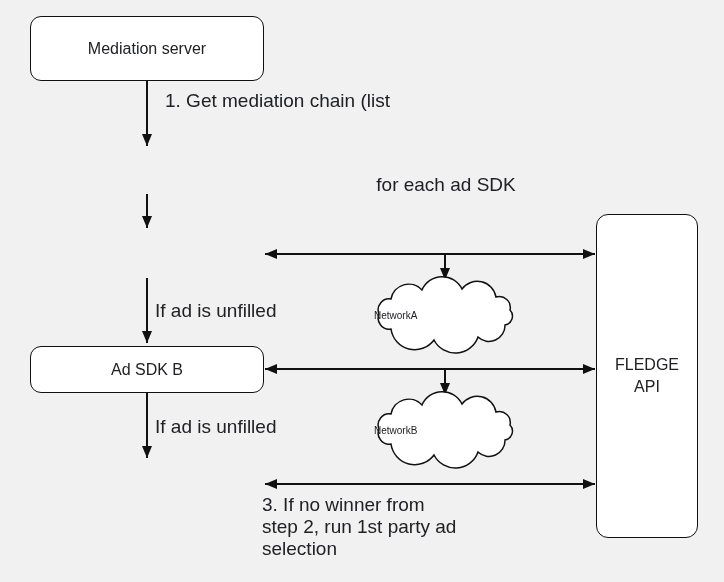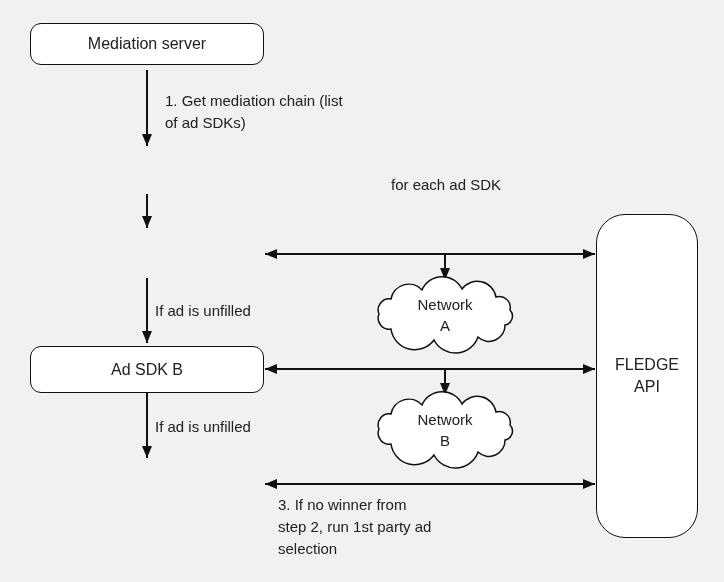--- a/index.html
+++ b/index.html
@@ -18,36 +18,36 @@
     background:#ffffff;
     border:1.5px solid #111111;
     border-radius:11px;
     display:flex;align-items:center;justify-content:center;
     font-size:16px;
     box-sizing:border-box;
     text-align:center;
   }
   .node-fledge{
     border-width:1.2px;
-    border-radius:29px;
+    border-radius:12px;
     flex-direction:column;
     line-height:22px;
   }
   .label{
     position:absolute;
-    font-size:15px;
+    font-size:19px;
     line-height:22px;
     white-space:nowrap;
   }
   .label.center{text-align:center;white-space:normal;}
   .cloud-text{
     position:absolute;
-    display:flex;flex-direction:column;
-    align-items:center;justify-content:center;
-    font-size:15px;line-height:21px;
+    display:flex;flex-direction:row;
+    align-items:center;
+    font-size:10px;line-height:21px;
     text-align:center;
   }
 </style>
 </head>
 <body>
 
 <div class="canvas">
 
   <svg class="wires" width="724" height="582" viewBox="0 0 724 582">
     <defs>
@@ -68,21 +68,21 @@
     <line x1="265" y1="369" x2="595" y2="369" stroke="#111111" stroke-width="2" marker-start="url(#arrL)" marker-end="url(#arrR)"></line>
     <line x1="265" y1="484" x2="595" y2="484" stroke="#111111" stroke-width="2" marker-start="url(#arrL)" marker-end="url(#arrR)"></line>
 
     <line x1="445" y1="254" x2="445" y2="280" stroke="#111111" stroke-width="2" marker-end="url(#arrR)"></line>
     <line x1="445" y1="369" x2="445" y2="395" stroke="#111111" stroke-width="2" marker-end="url(#arrR)"></line>
 
     <path transform="translate(374,283)" d="M5,31 A11,11 0 0 1 17,16 A18,18 0 0 1 48,7 A22,22 0 0 1 88,6 A19,19 0 0 1 122,14 A11,11 0 0 1 136,27 A9,9 0 0 1 131,42 A16,16 0 0 1 104,54 A24,24 0 0 1 60,57 A24,24 0 0 1 17,46 A11,11 0 0 1 5,31 Z" fill="#ffffff" stroke="#111111" stroke-width="1.5"></path>
     <path transform="translate(374,398)" d="M5,31 A11,11 0 0 1 17,16 A18,18 0 0 1 48,7 A22,22 0 0 1 88,6 A19,19 0 0 1 122,14 A11,11 0 0 1 136,27 A9,9 0 0 1 131,42 A16,16 0 0 1 104,54 A24,24 0 0 1 60,57 A24,24 0 0 1 17,46 A11,11 0 0 1 5,31 Z" fill="#ffffff" stroke="#111111" stroke-width="1.5"></path>
   </svg>
 
-  <div class="node" style="left:30px;top:23px;width:234px;height:42px;">
+  <div class="node" style="left:30px;top:16px;width:234px;height:65px;">
     <span>Mediation server</span>
   </div>
 
 
 
   <div class="node" style="left:30px;top:346px;width:234px;height:47px;">
     <span>Ad SDK B</span>
   </div>
 
 
@@ -95,30 +95,29 @@
     <span>Network</span>
     <span>A</span>
   </div>
   <div class="cloud-text" style="left:374px;top:402px;width:142px;height:56px;">
     <span>Network</span>
     <span>B</span>
   </div>
 
   <div class="label" style="left:165px;top:90px;">
     <div>1. Get mediation chain (list</div>
-    <div>of ad SDKs)</div>
   </div>
 
   <div class="label center" style="left:372px;top:174px;width:148px;">
     <div>for each ad SDK</div>
   </div>
 
   <div class="label" style="left:155px;top:300px;">If ad is unfilled</div>
 
   <div class="label" style="left:155px;top:416px;">If ad is unfilled</div>
 
-  <div class="label" style="left:278px;top:494px;">
+  <div class="label" style="left:262px;top:494px;">
     <div>3. If no winner from</div>
     <div>step 2, run 1st party ad</div>
     <div>selection</div>
   </div>
 
 </div>
 
 </body></html>

